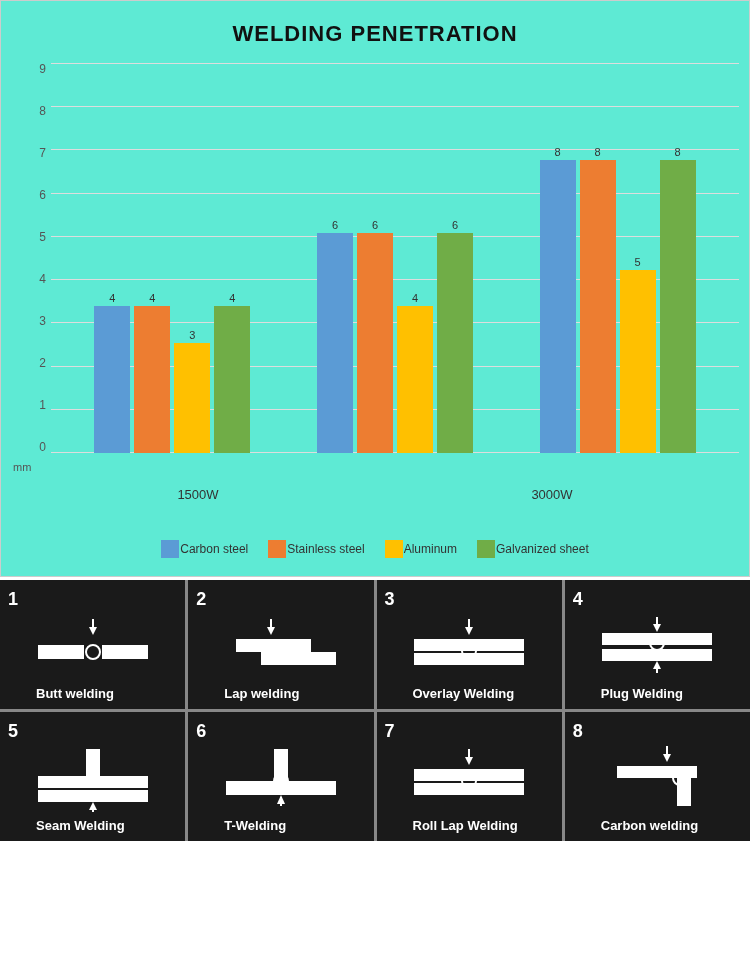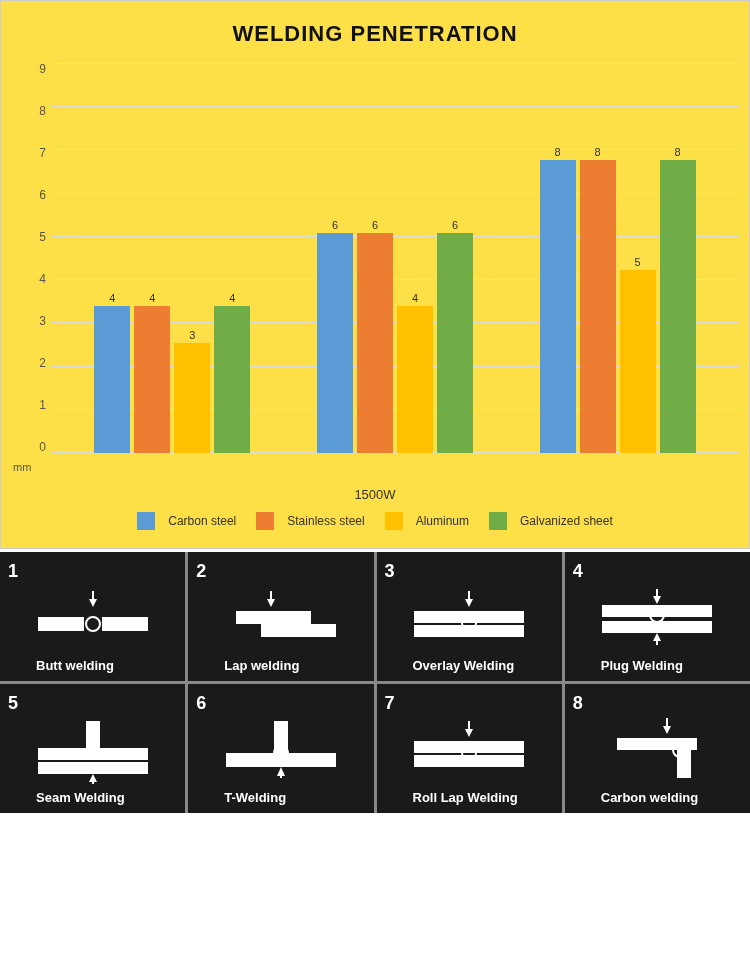--- a/index.html
+++ b/index.html
@@ -4,21 +4,21 @@
   <style>
     * { box-sizing: border-box; margin: 0; padding: 0; }
     body {
       width: 750px;
       background: #fff;
       font-family: Arial, sans-serif;
     }
 
     
     .chart-section {
-      background: #fde047;
+      background: #5eead4;
       padding: 20px 10px 10px 10px;
       border: 1px solid #ccc;
     }
     .chart-title {
       text-align: center;
       font-size: 22px;
       font-weight: bold;
       letter-spacing: 1px;
       margin-bottom: 16px;
       color: #111;
@@ -130,23 +130,24 @@
       display: flex;
       justify-content: center;
       gap: 20px;
       margin-top: 10px;
       flex-wrap: wrap;
       padding-bottom: 8px;
     }
     .legend-item {
       display: flex;
       align-items: center;
-      gap: 13px;
+      gap: 1px;
       font-size: 12px;
       color: #333;
+      margin-top: 28px;
     }
     .legend-swatch {
       width: 18px;
       height: 18px;
       flex-shrink: 0;
     }
 
     
     .welding-grid {
       display: grid;
@@ -287,20 +288,21 @@
                 <div class="bar" style="height: 293.333px; background: rgb(112, 173, 71);"></div>
               </div>
             </div>
           </div>
         </div>
     </div>
   </div>
 
   <div class="x-labels">
     <div class="x-label">1500W</div>
+    <div class="x-label">3000W</div>
   </div>
 
   <div class="legend" id="legend">
       <div class="legend-item">
         <div class="legend-swatch" style="background: rgb(91, 155, 213);"></div>
         <span>Carbon steel</span>
       </div>
       <div class="legend-item">
         <div class="legend-swatch" style="background: rgb(237, 125, 49);"></div>
         <span>Stainless steel</span>

